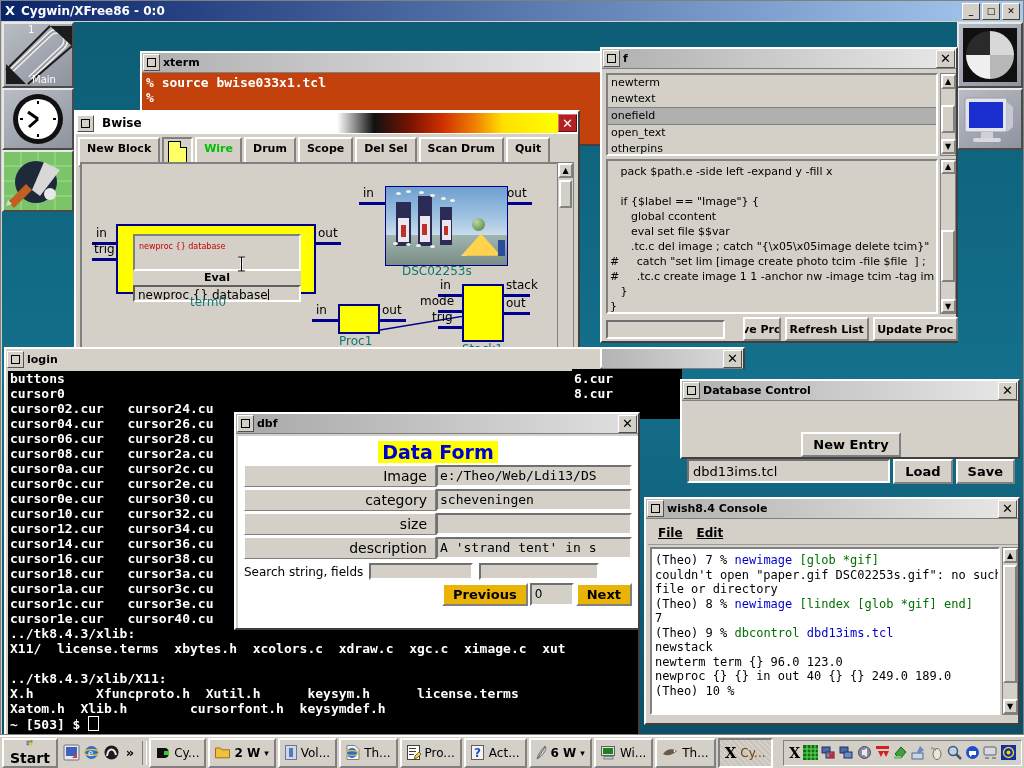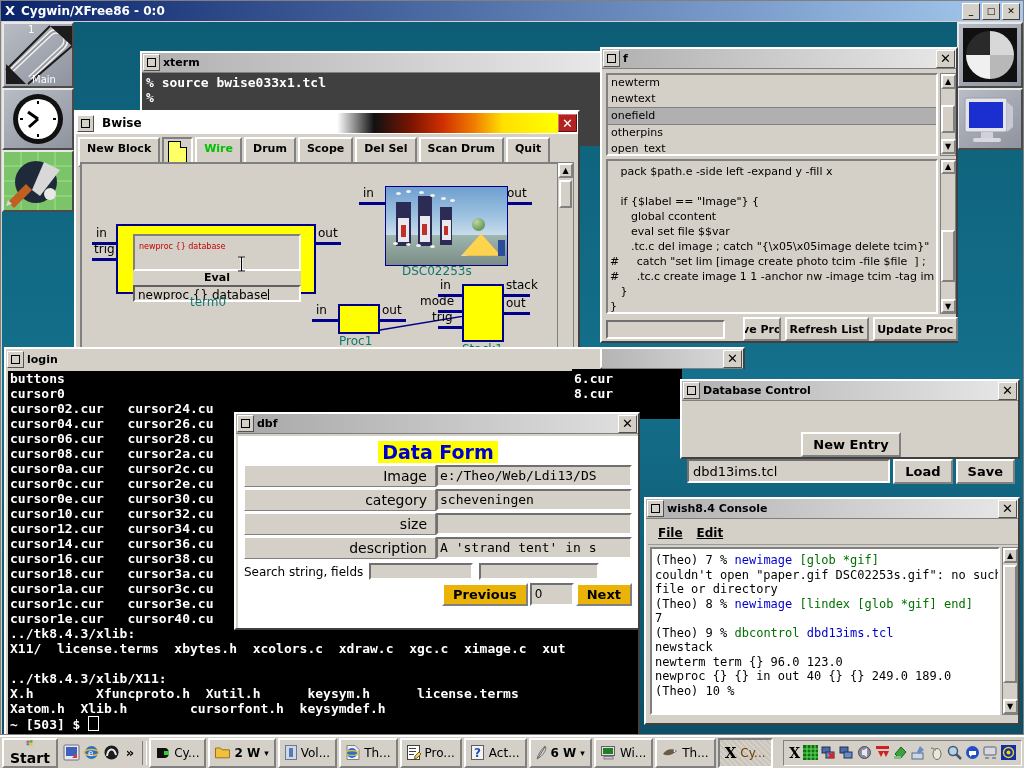--- a/index.html
+++ b/index.html
@@ -36,21 +36,21 @@
       border-color:#fff #505050 #505050 #fff;display:flex;align-items:center;justify-content:center;margin-right:3px;}
   .xtitle .box i{display:block;width:7px;height:7px;border:1px solid #000;background:#d4d0c8;font-style:normal;}
   .xtitle .tl{font-weight:bold;font-size:11px;color:#000;flex:1;
       font-family:"DejaVu Sans",sans-serif;white-space:nowrap;overflow:hidden;}
   .xclose{width:17px;height:16px;background:#d4d0c8;border:1px solid;
       border-color:#fff #505050 #505050 #fff;display:flex;align-items:center;justify-content:center;
       font-size:13px;font-weight:bold;color:#000;line-height:1;}
 
   
   #xterm{left:138px;top:29px;width:465px;height:95px;border-color:#fff #404040 #404040 #fff;}
-  #xterm .body{background:#404040;color:#fff;font-family:"DejaVu Sans Mono",monospace;
+  #xterm .body{background:#c2410c;color:#fff;font-family:"DejaVu Sans Mono",monospace;
       font-size:13px;font-weight:bold;padding:2px 4px;height:calc(100% - 20px);box-sizing:border-box;overflow:hidden;
       line-height:15px;}
 
   
   #bwise{left:72px;top:88px;width:506px;height:292px;}
   #bwise .bw-title{height:22px;display:flex;align-items:center;background:#fff;padding:1px;box-sizing:border-box;}
   #bwise .bw-title .grad{flex:1;height:20px;margin-left:4px;
       background:linear-gradient(to right,#fff 0%,#fff 52%,#111 60%,#7a1400 68%,#d03000 75%,#f08000 82%,#ffe000 88%,#ffff00 100%);}
   #bwise .bw-title .tl{position:absolute;left:26px;top:4px;font-weight:bold;font-size:12px;z-index:3;color:#000;}
   #bwise .xclose{background:#b22222;color:#fff;border-color:#e07070 #601010 #601010 #e07070;}
@@ -306,22 +306,22 @@
           <div class="box">
               <i></i>
             </div>
           <div class="tl">f</div>
           <div class="xclose">✕</div>
         </div>
         <div id="flist">
           <div>newterm</div>
           <div>newtext</div>
           <div class="sel">onefield</div>
+          <div>open_text</div>
           <div>otherpins</div>
-          <div>open_text</div>
         </div>
         <div class="fscroll" style="left:338px;top:24px;height:83px;">
           <div class="sbtn">▲</div>
           <div class="sthumb" style="width:14px;height:28px;margin-top:16px;"></div>
           <div class="sbtn" style="margin-top:6px;">▼</div>
         </div>
         <div id="ftext">   pack $path.e -side left -expand y -fill x
 
    if {$label == "Image"} {
       global ccontent

